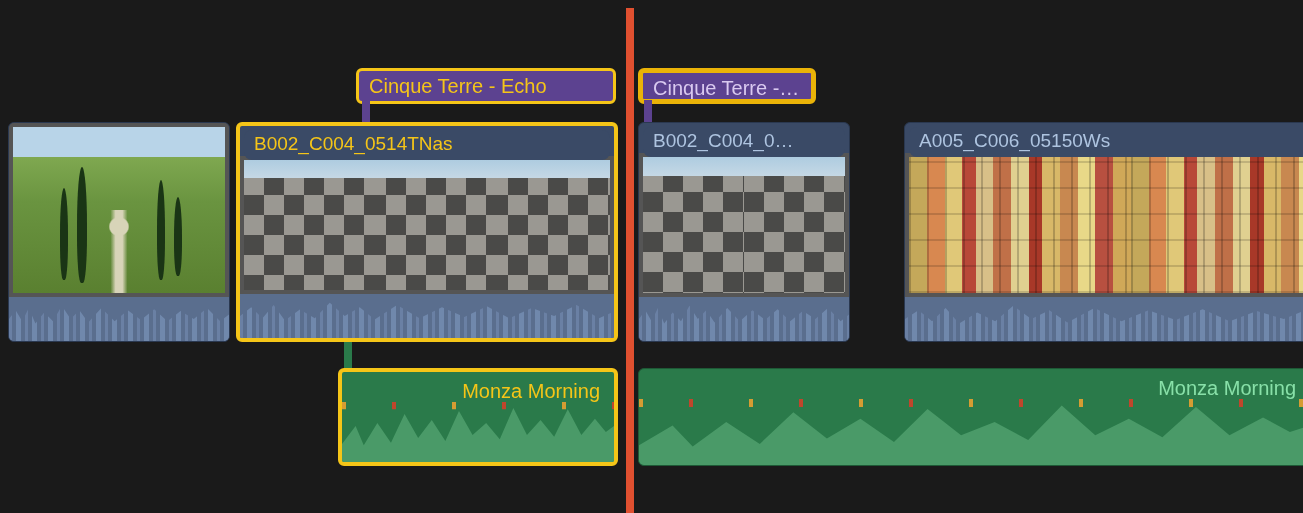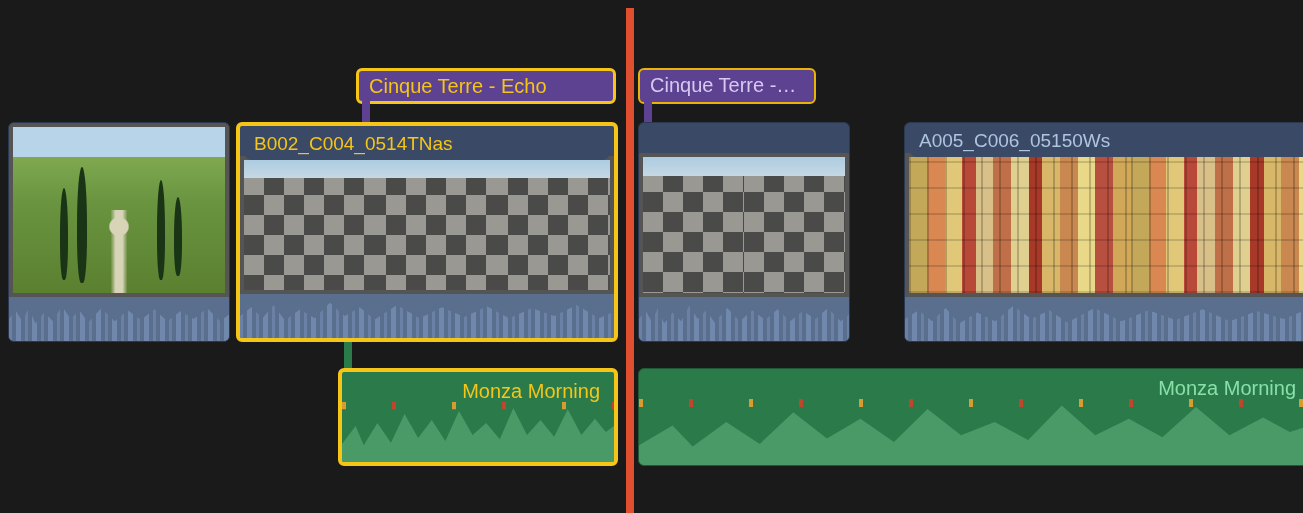--- a/index.html
+++ b/index.html
@@ -31,21 +31,21 @@
     position: absolute;
     height: 36px;
     background: #5c4290;
     border-radius: 6px;
     color: #d9c9f0;
     padding: 4px 10px;
     font-size: 20px;
     white-space: nowrap;
     overflow: hidden;
     text-overflow: ellipsis;
-    border: 2px solid #eab308;
+    border: 5px solid #eab308;
   }
   .title-clip.selected {
     border: 3px solid #f5c518;
     color: #f5c518;
   }
   .connector-purple {
     position: absolute;
     width: 4px;
     height: 22px;
     background: #5c4290;
@@ -258,20 +258,21 @@
         <div class="thumb-checker"></div>
           <div class="thumb-checker"></div>
           <div class="thumb-checker"></div>
       </div>
       <div class="clip-wave">
           <div class="wave-shape"></div>
         </div>
     </div>
 
     <div class="video-clip" style="left:630px;width:212px">
+      <div class="clip-header">B002_C004_0…</div>
       <div class="clip-thumb">
         <div class="thumb-checker"></div>
           <div class="thumb-checker"></div>
       </div>
       <div class="clip-wave">
           <div class="wave-shape"></div>
         </div>
     </div>
 
     <div class="video-clip" style="left:896px;width:453px">

